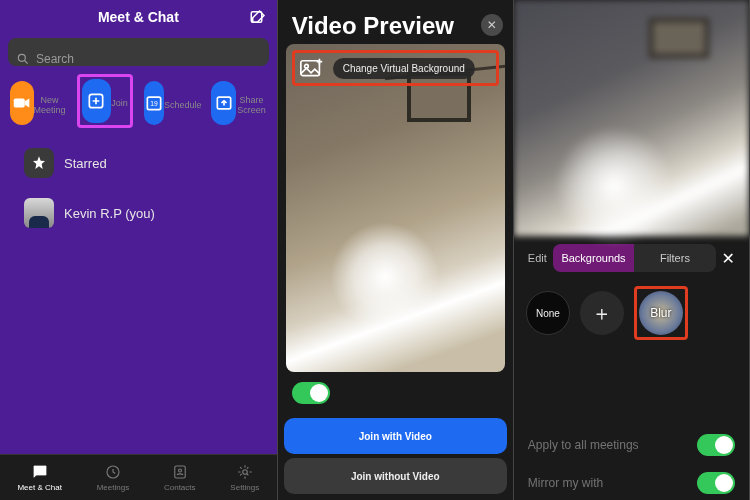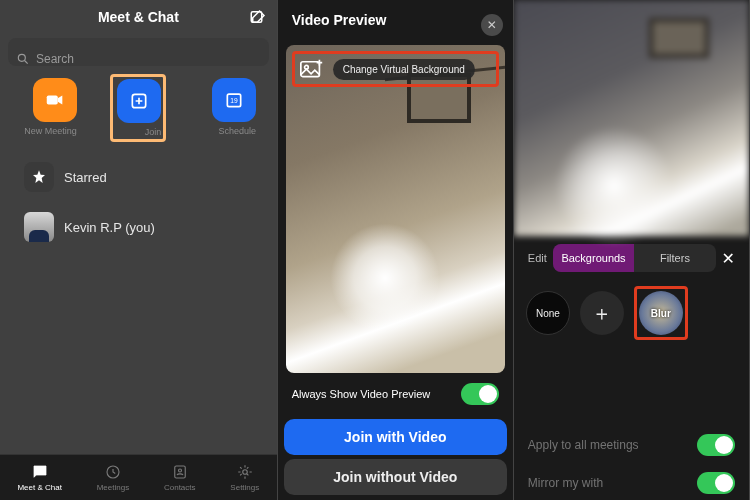--- a/index.html
+++ b/index.html
@@ -1,80 +1,80 @@
 <!DOCTYPE html>
 <html><head>
 <meta charset="utf-8">
 <style>
   * { box-sizing: border-box; margin: 0; padding: 0; font-family: -apple-system, Helvetica, Arial, sans-serif; }
   body { background: #000; width: 750px; height: 500px; display: flex; }
   .panel { height: 500px; border-right: 1px solid #444; background: #1c1c1c; position: relative; overflow: hidden; }
-  .p1 { width: 294px; background: #404040; }
+  .p1 { width: 294px; background: #4c1d95; }
   .p2 { width: 250px; background: #1a1a1a; }
   .p3 { width: 250px; background: #1a1a1a; }
 
   
   .hdr { display: flex; align-items: center; justify-content: center; height: 34px; color: #fff; font-size: 14px; font-weight: 600; position: relative; }
   .compose { position: absolute; right: 10px; top: 8px; width: 18px; height: 18px; }
   .compose svg { width: 18px; height: 18px; stroke: #fff; fill: none; }
   .search { margin: 4px 8px 10px; background: #3a3a3a; border-radius: 8px; height: 28px; display: flex; align-items: flex-end; padding: 0 8px; color: #9a9a9a; font-size: 12px; }
   .search svg { width: 14px; height: 14px; margin-right: 6px; stroke: #9a9a9a; fill: none; }
   .actions { display: flex; justify-content: space-around; padding: 2px 4px 10px; }
-  .act { display: flex; flex-direction: column; align-items: flex-end; width: 56px; }
+  .act { display: flex; flex-direction: row; align-items: center; width: 56px; }
   .act .ic { width: 44px; height: 44px; border-radius: 12px; display: flex; align-items: center; justify-content: center; color: #fff; }
   .act .lb { font-size: 9px; color: #8a8a8a; margin-top: 4px; text-align: center; }
   .orange { background: #ff8c19; }
   .blue { background: #1e6af1; }
-  .hl1 { border: 3px solid #fdba74; border-radius: 4px; padding: 2px; margin-top:-4px;}
+  .hl1 { border: 3px solid #d946ef; border-radius: 4px; padding: 2px; margin-top:-4px;}
   .list-item { display: flex; align-items: center; padding: 10px 24px; color: #e6e6e6; font-size: 13px; }
   .star { width: 30px; height: 30px; border-radius: 8px; background: #3a3a3a; display: flex; align-items: center; justify-content: center; margin-right: 10px; }
   .avatar { width: 30px; height: 30px; border-radius: 6px; background: linear-gradient(#d8d8d8,#888); margin-right: 10px; overflow: hidden; display:flex;align-items:flex-end;justify-content:center;}
   .avatar .head{width:10px;height:10px;border-radius:50%;background:#e8c9a8;margin-bottom:2px;}
   .avatar .body{width:20px;height:12px;background:#1a2a4a;border-radius:6px 6px 0 0;position:absolute;margin-top:18px;}
   .tabbar { position: absolute; bottom: 0; left: 0; right: 0; height: 46px; background: #1c1c1c; display: flex; justify-content: space-around; align-items: center; border-top: 1px solid #333; }
   .tab { display: flex; flex-direction: column; align-items: center; color: #7a7a7a; font-size: 8px; }
   .tab.active { color: #fff; }
   .tab svg { width: 18px; height: 18px; stroke: currentColor; fill: none; margin-bottom: 2px; }
   .tab.active svg.fillable { fill: #fff; }
 
   
-  .p2 .title { color: #fff; font-size: 14px; font-weight: 600; padding: 12px 14px 17px; display:flex; align-items:center;}
+  .p2 .title { color: #fff; font-size: 24px; font-weight: 600; padding: 12px 14px 4px; display:flex; align-items:center;}
   .close2 { position:absolute; right:10px; top:14px; width:22px;height:22px;border-radius:50%;background:#4a4a4a;display:flex;align-items:center;justify-content:center;color:#ccc;font-size:12px;}
   .vidprev { margin: 0 8px; border-radius: 8px; overflow: hidden; height: 328px; background: linear-gradient(160deg,#6e655a 0%,#857865 30%,#b0a38a 55%,#d8d0c0 70%,#fff 78%,#c9bfa8 90%); position: relative; }
   .ceiling-sq{position:absolute;top:28px;right:34px;width:64px;height:50px;border:4px solid #2e2a24;background:#7a6f5e;}
   .ceiling-line{position:absolute;top:0;right:0;width:120px;height:30px;border-bottom:3px solid #3a342c;transform:skewY(-6deg);}
   .glow{position:absolute;left:44px;bottom:40px;width:110px;height:110px;border-radius:50%;background:radial-gradient(circle,#fff 0%,rgba(255,255,255,0.6)40%,rgba(255,255,255,0)70%);}
   .cvb-wrap{position:absolute;top:6px;left:6px;right:6px;display:flex;align-items:center;gap:8px;border:3px solid #e03c1f;padding:4px;border-radius:4px;}
   .cvb-ic{width:26px;height:22px;}
   .cvb-ic svg{stroke:#fff;fill:none;}
   .cvb-pill{background:rgba(40,40,40,0.92);border-radius:14px;padding:5px 10px;color:#eee;font-size:10px;}
   .asp{display:flex;align-items:center;justify-content:space-between;color:#fff;font-size:11px;padding:10px 14px;}
   .toggle{width:38px;height:22px;border-radius:11px;background:#34c759;position:relative;}
   .toggle::after{content:"";position:absolute;right:2px;top:2px;width:18px;height:18px;border-radius:50%;background:#fff;}
-  .btn{margin:4px 6px;height:36px;border-radius:10px;display:flex;align-items:center;justify-content:center;font-size:14px;font-weight:600;}
+  .btn{margin:4px 6px;height:36px;border-radius:10px;display:flex;align-items:center;justify-content:center;font-size:10px;font-weight:600;}
   .btn.blue{background:#1e6af1;color:#fff;}
   .btn.gray{background:#3a3a3a;color:#eee;}
 
   
   .p3 .top{height:236px;background:linear-gradient(155deg,#4a4a52 0%,#5b5a5e 35%,#8c8883 55%,#d8d3c8 72%,#fff 80%,#aca89c 95%);position:relative;filter:blur(3px);}
   .p3 .ceiling-sq2{position:absolute;top:18px;right:40px;width:60px;height:40px;border:4px solid #2e2a24;background:#6a6358;filter:blur(1px);}
   .p3 .glow2{position:absolute;left:40px;bottom:-10px;width:120px;height:120px;border-radius:50%;background:radial-gradient(circle,#fff 0%,rgba(255,255,255,0.5)40%,rgba(255,255,255,0)70%);}
   .segbar{display:flex;align-items:center;padding:8px 8px;font-size:11px;color:#ccc;}
   .segbar .edit{color:#bbb;padding:0 6px;}
   .seg{flex:1;background:#2b2b2b;border-radius:8px;display:flex;height:28px;overflow:hidden;}
   .seg div{flex:1;display:flex;align-items:center;justify-content:center;}
   .seg .sel{background:#701a75;color:#fff;}
   .closex{color:#fff;font-size:16px;padding:0 6px;}
   .bgrow{display:flex;gap:10px;padding:6px 12px;align-items:center;}
   .chip{width:44px;height:44px;border-radius:50%;display:flex;align-items:center;justify-content:center;font-size:10px;color:#eee;}
   .chip.none{background:#0a0a0a;border:1px solid #333;}
   .chip.add{background:#2a2a2a;font-size:20px;}
   .chip.blur{background:radial-gradient(circle,#c4b896 0%,#6a7a9a 60%,#2a3a6a 100%);position:relative;}
   .blurwrap{border:3px solid #e03c1f;border-radius:4px;padding:2px;}
-  .blurlabel{position:absolute;color:#fff;font-size:10px;font-weight:700;text-shadow:0 0 3px #000;}
+  .blurlabel{position:absolute;color:#fff;font-size:12px;font-weight:400;text-shadow:0 0 3px #000;}
   .optrow{display:flex;justify-content:space-between;align-items:center;color:#737373;font-size:12px;padding:8px 14px;}
 </style>
 </head>
 <body>
 
 <div class="panel p1">
   <div class="hdr">
     <span>Meet &amp; Chat</span>
     <span class="compose">
       <svg viewBox="0 0 24 24" stroke-width="2">
@@ -110,20 +110,29 @@
       <span class="lb">Join</span>
     </div>
     <div class="act">
       <div class="ic blue">
           <svg width="20" height="20" viewBox="0 0 24 24" fill="#fff">
             <rect x="4" y="5" width="16" height="15" rx="2" fill="none" stroke="#fff" stroke-width="2"></rect>
             <text x="12" y="16" font-size="8" text-anchor="middle" fill="#fff">19</text>
           </svg>
         </div>
       <span class="lb">Schedule</span>
+    </div>
+    <div class="act">
+      <div class="ic blue">
+          <svg width="20" height="20" viewBox="0 0 24 24" fill="#fff">
+            <rect x="4" y="5" width="16" height="14" rx="2" fill="none" stroke="#fff" stroke-width="2"></rect>
+            <path d="M12 15V9m0 0l-3 3m3-3l3 3" stroke="#fff" stroke-width="2" fill="none"></path>
+          </svg>
+        </div>
+      <span class="lb">Share Screen</span>
     </div>
   </div>
   <div class="list-item">
     <div class="star">
         <svg width="16" height="16" viewBox="0 0 24 24" fill="#fff">
           <path d="M12 2l2.5 6.5L21 9l-5 4.5L17.5 21 12 17l-5.5 4L8 13.5 3 9l6.5-.5z"></path>
         </svg>
       </div>
     <span>Starred</span>
   </div>
@@ -179,21 +188,20 @@
       <div class="cvb-ic"><svg viewBox="0 0 28 24" stroke-width="1.8">
             <rect x="2" y="4" width="20" height="16" rx="2"></rect>
             <circle cx="8" cy="10" r="2"></circle>
             <path d="M2 18l6-6 5 5 4-4 5 5"></path>
             <path d="M22 2v6m-3-3h6"></path>
           </svg></div>
       <div class="cvb-pill"><span>Change Virtual Background</span></div>
     </div>
   </div>
   <div class="asp">
-    <span>Always Show Video Preview</span>
     <div class="toggle"></div>
   </div>
   <div class="btn blue">
       <span>Join with Video</span>
     </div>
   <div class="btn gray">
       <span>Join without Video</span>
     </div>
 </div>
 

